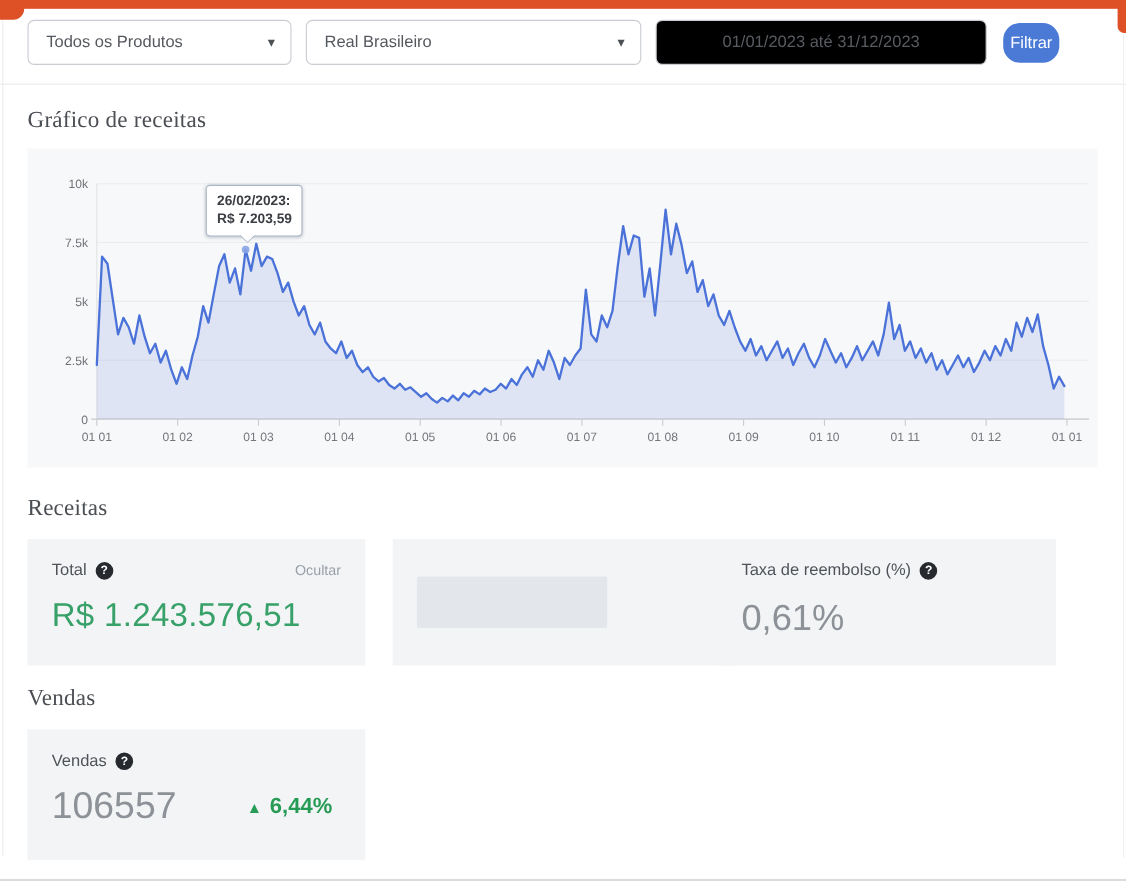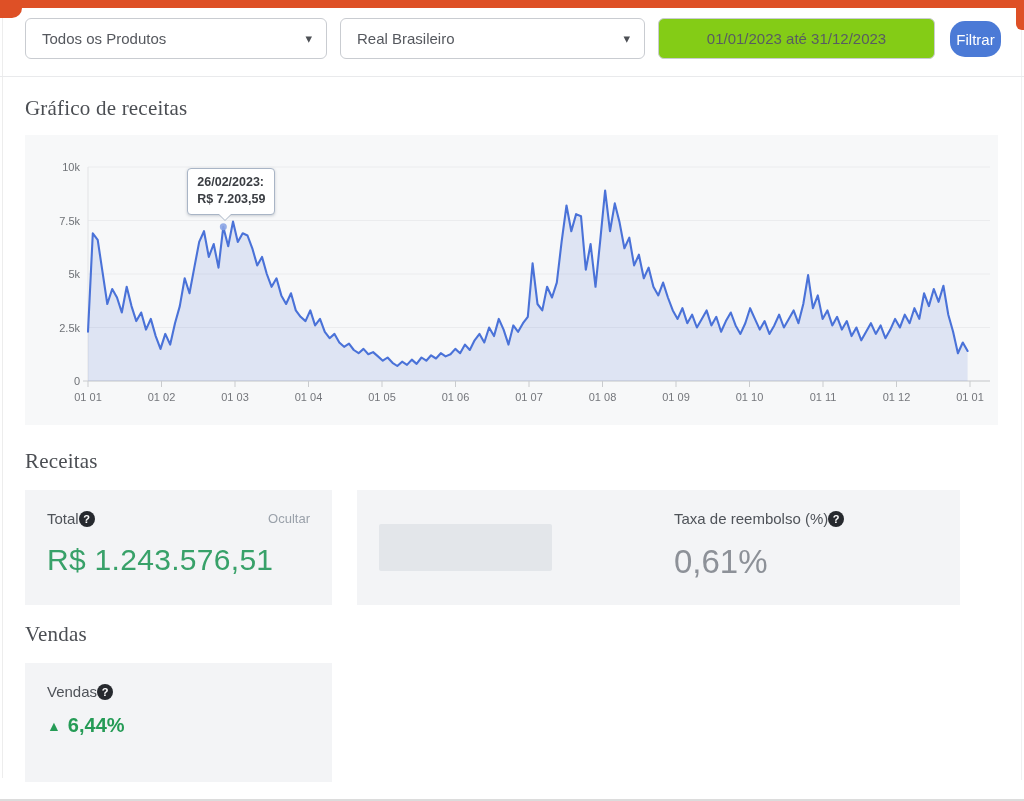--- a/index.html
+++ b/index.html
@@ -16,25 +16,25 @@
   .frame-left-line { position:absolute; top:18px; left:2px; width:1px; height:760px; background:#ededed; }
   .frame-right-line { position:absolute; top:30px; right:2px; width:1px; height:750px; background:#f0f0f0; }
 
   
   .filter-bar { position:absolute; top:18px; left:25px; width:976px; height:42px; display:flex; align-items:flex-start; }
   .select-box {
     height:41px; border:1.5px solid #c9ccd1; border-radius:6px; background:#fff;
     display:flex; align-items:center; justify-content:space-between;
     padding:0 14px 0 16px; font-size:15px; color:#55585e; cursor:pointer;
   }
-  .select-product { width:302px; margin-right:13px; }
+  .select-product { width:240px; margin-right:13px; }
   .select-currency { width:305px; margin-right:13px; }
   .caret { font-size:13px; color:#4d5055; line-height:1; }
   .date-input {
-    width:277px; height:41px; border:1.5px solid #c9ccd1; border-radius:6px; background:#84cc16;
+    width:301px; height:41px; border:1.5px solid #c9ccd1; border-radius:6px; background:#000000;
     display:flex; align-items:center; justify-content:center;
     font-size:15px; color:#585c62; margin-right:15px;
   }
   .filter-btn {
     margin-top:3px; width:51px; height:36px; background:#4b7ad6; color:#fff;
     border:none; border-radius:15px; font-size:15px; font-family:"Liberation Sans",sans-serif; cursor:pointer;
   }
   .bar-sep { position:absolute; top:76px; left:0; width:100%; height:1px; background:#e9eaec; }
 
   
@@ -59,21 +59,21 @@
   .chart-tooltip:before { bottom:-7px; border-top:7px solid #a9b5c6; }
   .chart-tooltip:after  { bottom:-6px; border-top:7px solid #fff; }
 
   
   .card { position:absolute; background:#f3f4f6; padding:20px 22px; }
   .card-total      { top:490px; left:25px;  width:307px; height:115px; }
   .card-reembolsos { top:490px; left:357px; width:309px; height:115px; }
   .card-taxa       { top:490px; left:652px; width:308px; height:115px; }
   .card-vendas     { top:663px; left:25px;  width:307px; height:119px; }
   .card-head { display:flex; align-items:center; justify-content:space-between; }
-  .card-label { font-size:15px; color:#4f5359; display:flex; align-items:center; }
+  .card-label { font-size:15px; color:#4f5359; display:flex; align-items:center; gap:8px; }
   .help-icon {
     width:16px; height:16px; border-radius:50%; background:#26292e; color:#fff;
     font-size:11px; font-weight:700; display:inline-flex; align-items:center; justify-content:center; cursor:pointer;
   }
   .card-action { font-size:13px; color:#9aa1aa; cursor:pointer; text-decoration:none; }
   .card-action.u { }
   .value-green { margin-top:16px; font-size:30px; color:#38a169; letter-spacing:0.3px; }
   .value-gray-lg { margin-top:16px; font-size:33px; color:#8d9198; }
   .hidden-box { margin-top:14px; width:173px; height:47px; background:#e3e6ea; border-radius:2px; }
   .vendas-row { margin-top:14px; display:flex; align-items:center; justify-content:space-between; padding-right:8px; }
@@ -189,18 +189,19 @@
 <h2 class="section-title t-vendas">Vendas</h2>
 
 <div class="card card-vendas">
   <div class="card-head">
     <span class="card-label">
       <span>Vendas</span>
       <span class="help-icon">?</span>
     </span>
   </div>
   <div class="vendas-row">
+    <span class="vendas-number">106557</span>
     <span class="delta">
       <span class="delta-arrow">▲</span>
       <span class="delta-value">6,44%</span>
     </span>
   </div>
 </div>
 
 </body></html>

